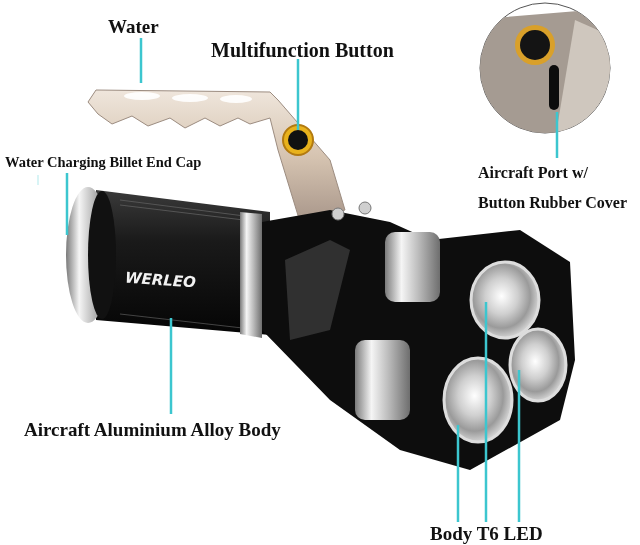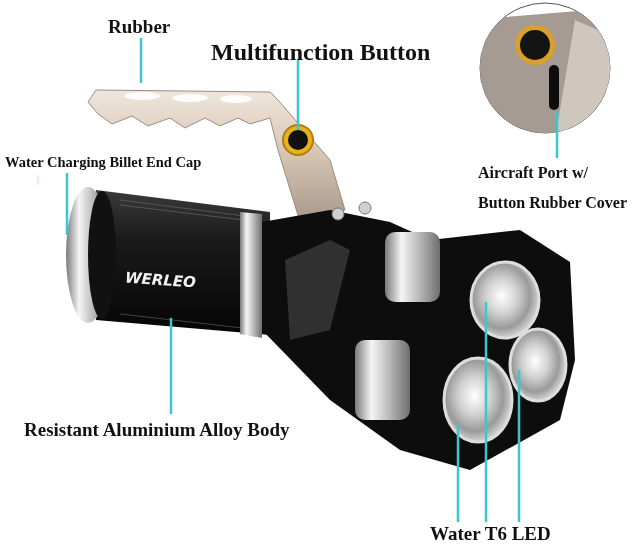--- a/index.html
+++ b/index.html
@@ -104,19 +104,19 @@
     <line x1="67" y1="173" x2="67" y2="235"></line>
     <line x1="38" y1="175" x2="38" y2="185" stroke-width="1" opacity="0.4"></line>
     <line x1="171" y1="318" x2="171" y2="414"></line>
     <line x1="557" y1="112" x2="557" y2="158"></line>
     <line x1="458" y1="425" x2="458" y2="522"></line>
     <line x1="486" y1="302" x2="486" y2="522"></line>
     <line x1="519" y1="370" x2="519" y2="522"></line>
   </g>
 </svg>
 
-<div class="label" style="left:108px; top:17px; font-size:19px;">Rubber</div>
-<div class="label" style="left:211px; top:40px; font-size:24px;">Multifunction Button</div>
+<div class="label" style="left:108px; top:17px; font-size:19px;">Water</div>
+<div class="label" style="left:211px; top:40px; font-size:20px;">Multifunction Button</div>
 <div class="label" style="left:5px; top:155px; font-size:14.5px;">Water Charging Billet End Cap</div>
 <div class="label" style="left:478px; top:165px; font-size:16px;">Aircraft Port w/</div>
 <div class="label" style="left:478px; top:195px; font-size:16px;">Button Rubber Cover</div>
-<div class="label" style="left:24px; top:420px; font-size:19px;">Resistant Aluminium Alloy Body</div>
-<div class="label" style="left:430px; top:524px; font-size:19px;">Water T6 LED</div>
+<div class="label" style="left:24px; top:420px; font-size:19px;">Aircraft Aluminium Alloy Body</div>
+<div class="label" style="left:430px; top:524px; font-size:19px;">Body T6 LED</div>
 
 </body></html>

